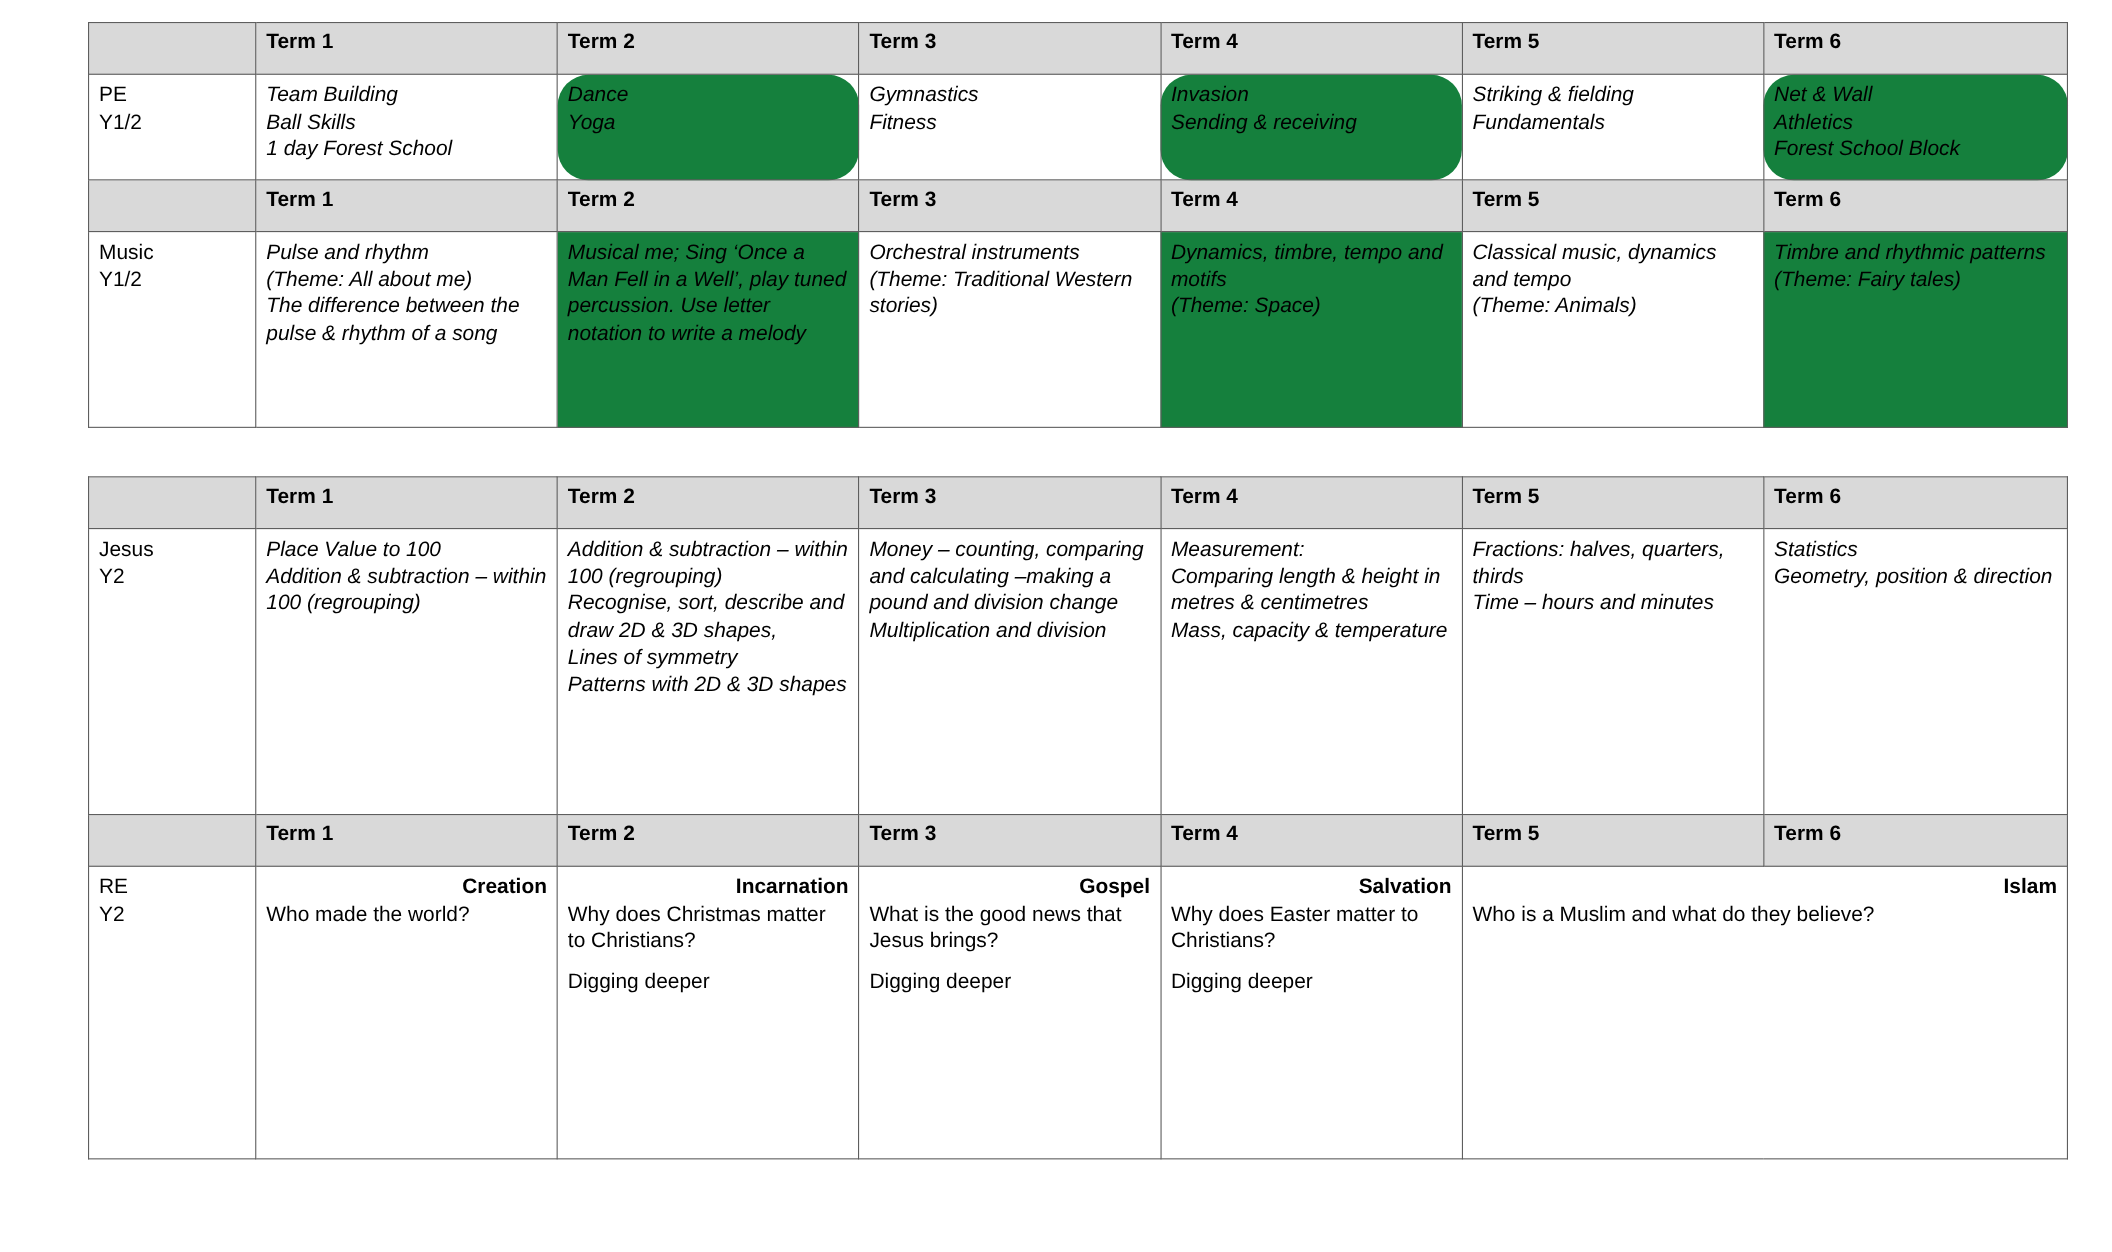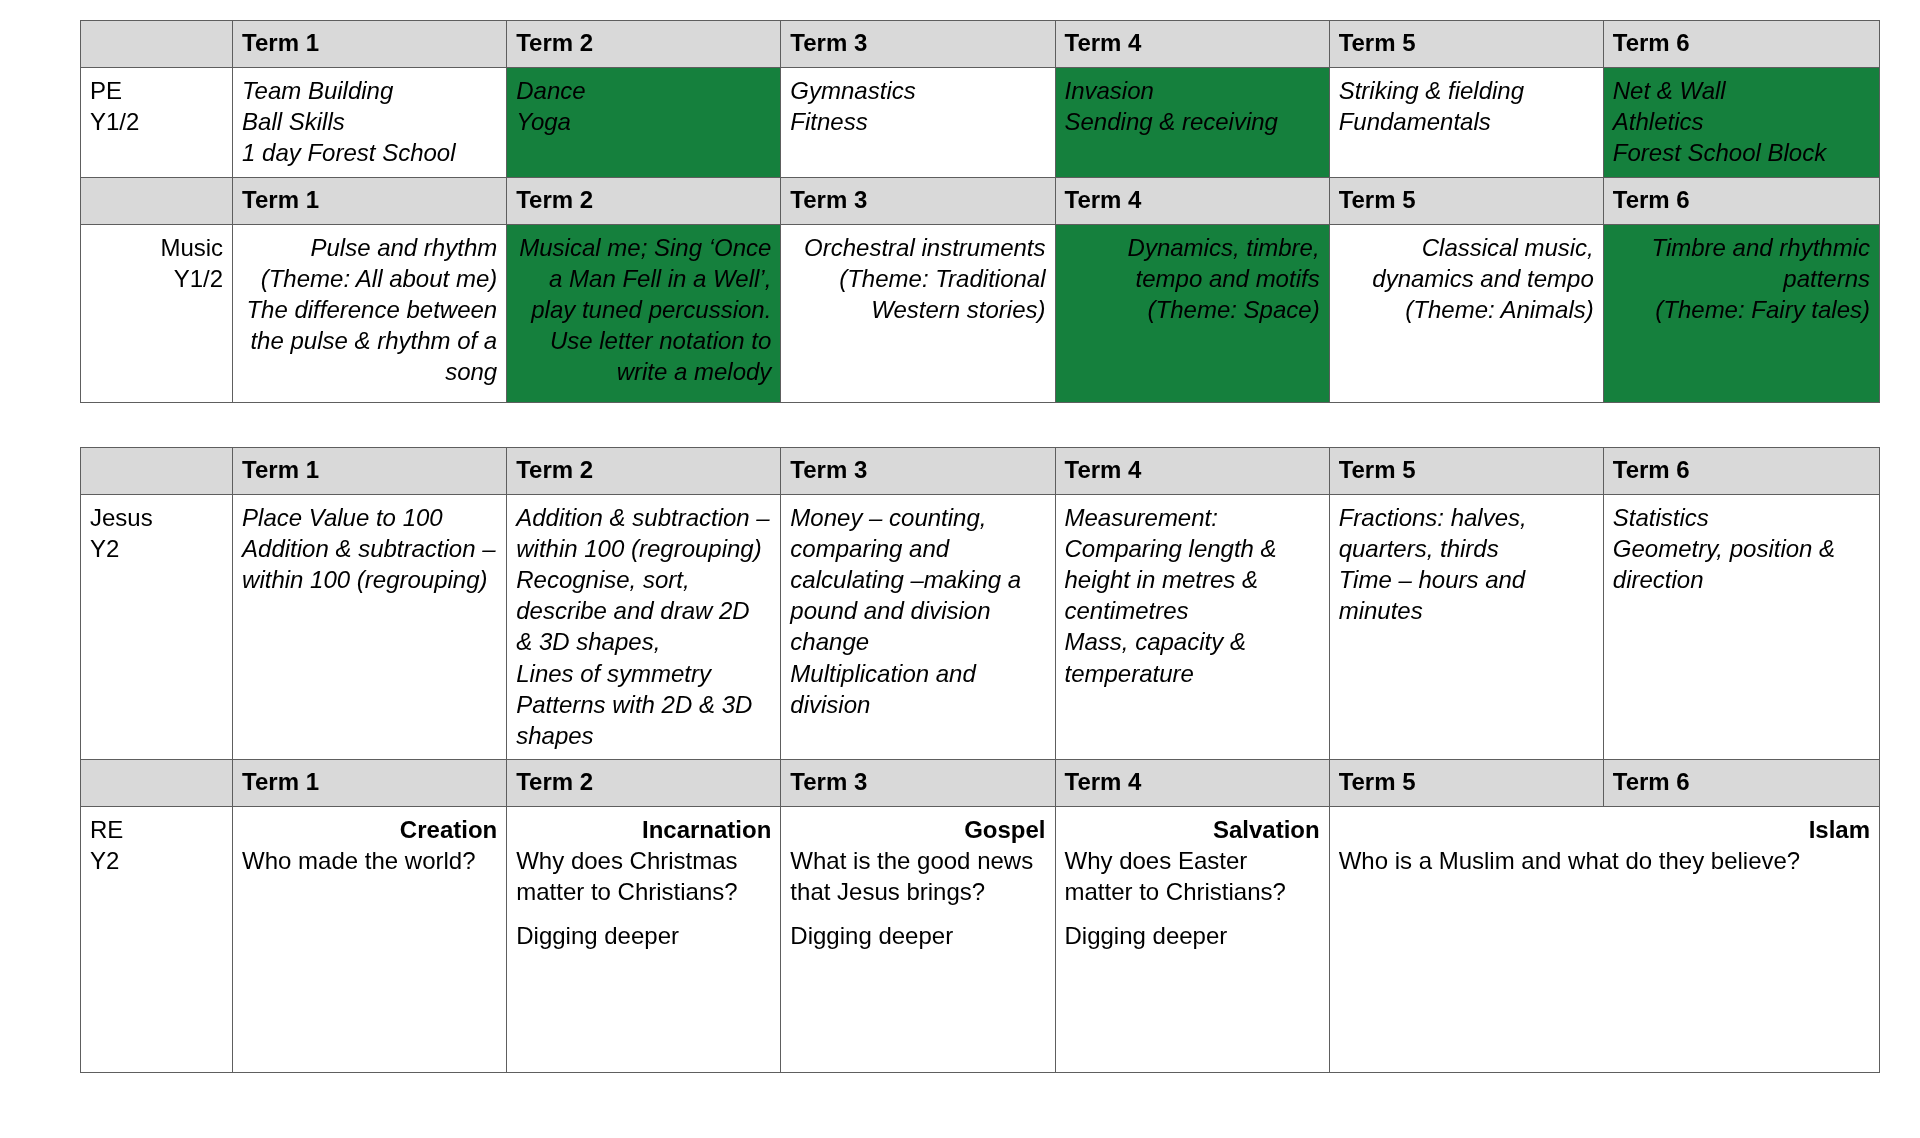--- a/index.html
+++ b/index.html
@@ -29,21 +29,21 @@
     width: 1800px;
     margin-left: 80px;
     background: #ffffff;
   }
 
   .curriculum-table td,
   .curriculum-table th {
     border: 1px solid #5e5e5e;
     vertical-align: top;
     padding: 7px 9px 8px 9px;
-    font-size: 24px;
+    font-size: 19px;
     line-height: 1.30;
     font-weight: normal;
     text-align: left;
     word-wrap: break-word;
     overflow-wrap: break-word;
   }
 
   
   col.c-subject { width: 152px; }
   col.c-term    { width: 274px; }
@@ -62,22 +62,22 @@
   .subject-cell {
     font-weight: bold;
     white-space: pre-line;
   }
 
   .body-cell { white-space: pre-line; font-style: italic; }
 
   .shade-blue { background: #15803d; }
 
   
-  .row-pe   > td { height: 80px; }
-  .row-music> td { height: 162px; text-align: right; }
+  .row-pe   > td { height: 80px; border-radius: 28px; }
+  .row-music> td { height: 162px; }
   .row-maths> td { height: 244px; }
   .row-re   > td { height: 250px; }
 
   .gap { height: 44px; }
 
   .re-title { font-weight: bold; display: block; text-align: right; }
   .re-q { display: block; }
   .re-dig { display: block; margin-top: 12px; }
 </style>
 </head>

